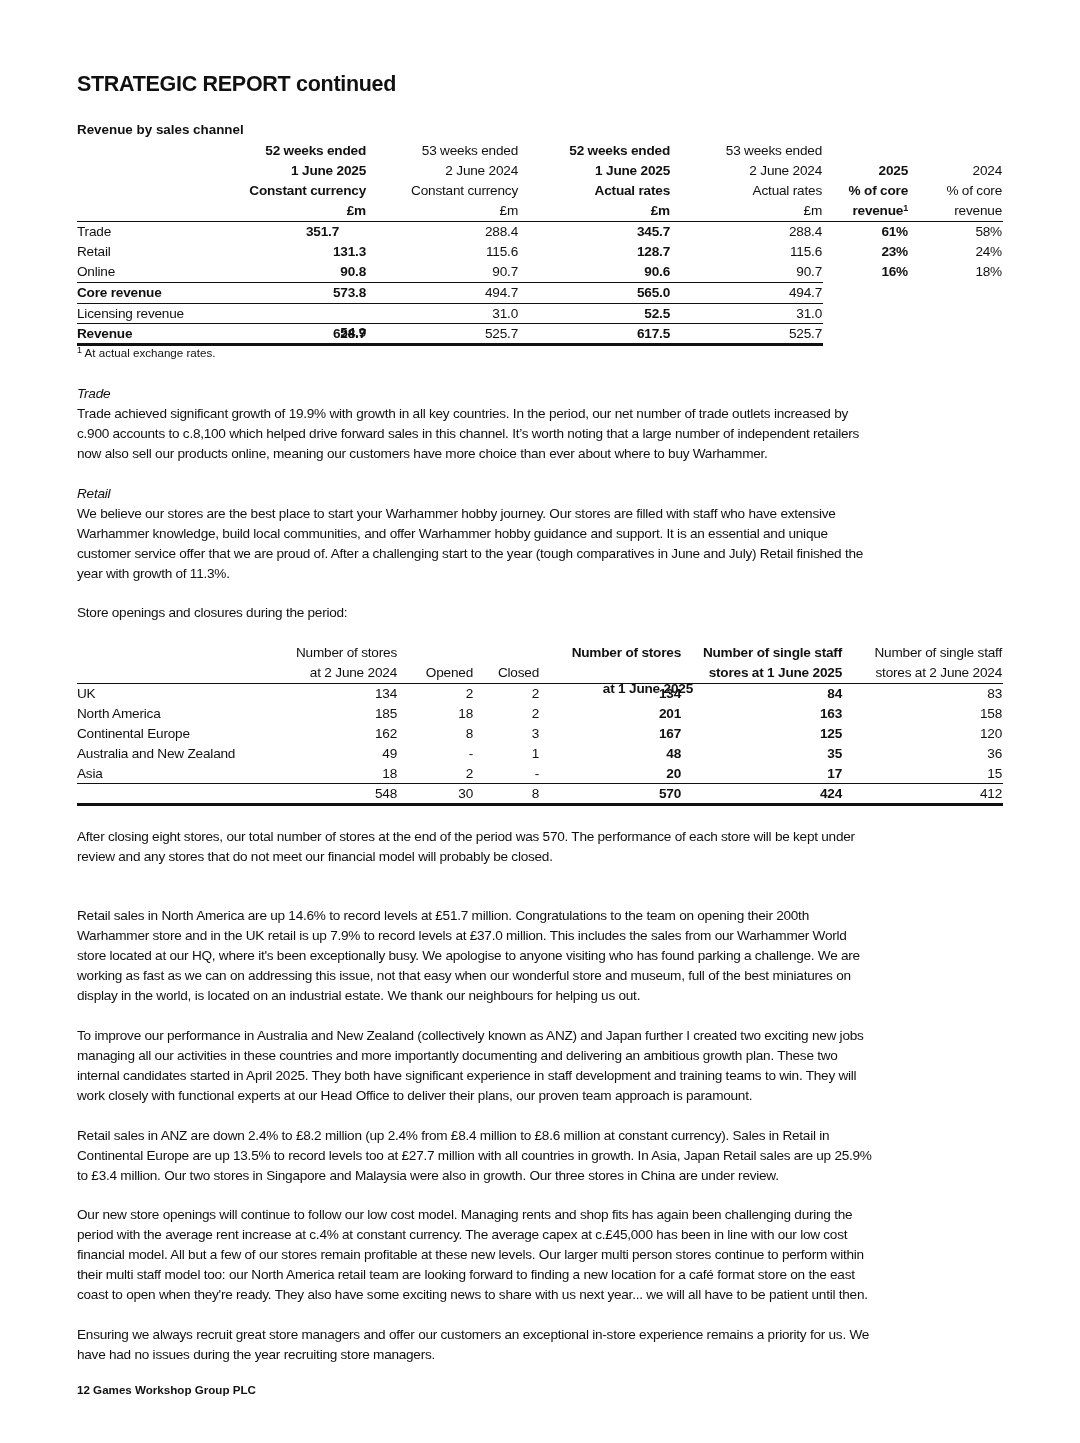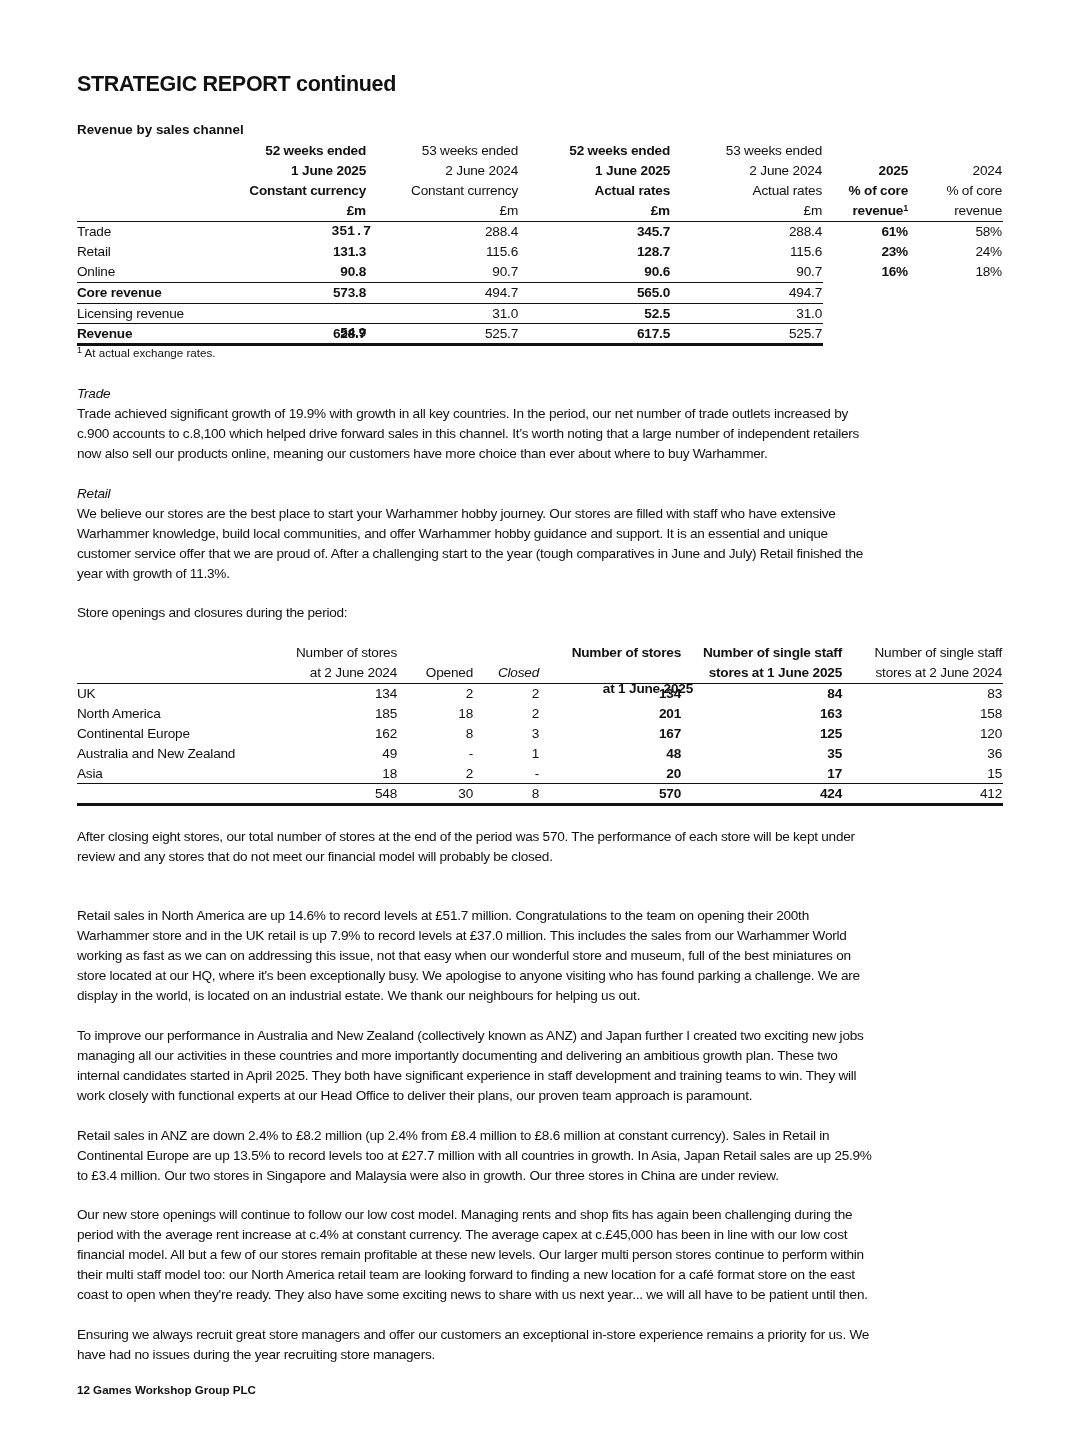--- a/index.html
+++ b/index.html
@@ -68,21 +68,21 @@
 
       <div class="cell r" style="right:1px;top:161px;">2024</div>
       <div class="cell r" style="right:1px;top:181px;">% of core</div>
       <div class="cell r" style="right:1px;top:201px;">revenue</div>
     </div>
 
     <div class="hline" style="left:0;width:926px;top:221px;"></div>
 
     <div id="rev-rows">
         <div class="cell" style="left: 0px; top: 222px;">Trade</div>
-        <div class="cell r b" style="right: 632px; top: 222px; font-family: Liberation Mono, monospace;">351.7</div>
+        <div class="cell r b" style="right: 664px; top: 222px;">351.7</div>
         <div class="cell r" style="right: 485px; top: 222px;">288.4</div>
         <div class="cell r b" style="right: 333px; top: 222px;">345.7</div>
         <div class="cell r" style="right: 181px; top: 222px;">288.4</div>
         <div class="cell r b" style="right: 95px; top: 222px;">61%</div>
         <div class="cell r" style="right: 1px; top: 222px;">58%</div>
         <div class="cell" style="left: 0px; top: 242px;">Retail</div>
         <div class="cell r b" style="right: 637px; top: 242px;">131.3</div>
         <div class="cell r" style="right: 485px; top: 242px;">115.6</div>
         <div class="cell r b" style="right: 333px; top: 242px;">128.7</div>
         <div class="cell r" style="right: 181px; top: 242px;">115.6</div>
@@ -141,21 +141,21 @@
     <span class="line">year with growth of 11.3%.</span>
   </div>
 
   <div class="para txt" style="top:603px;">Store openings and closures during the period:</div>
 
   <div>
 
     <div class="cell r" style="right:606px;top:643px;">Number of stores</div>
     <div class="cell r" style="right:606px;top:663px;">at 2 June 2024</div>
     <div class="cell r" style="right:530px;top:663px;">Opened</div>
-    <div class="cell r" style="right:464px;top:663px;font-style:italic;">Closed</div>
+    <div class="cell r" style="right:464px;top:663px;">Closed</div>
     <div class="cell b r" style="right:322px;top:643px;">Number of stores</div>
     <div class="cell b r" style="right:310px;top:663px;margin-top:16px;">at 1 June 2025</div>
     <div class="cell b r" style="right:161px;top:643px;">Number of single staff</div>
     <div class="cell b r" style="right:161px;top:663px;">stores at 1 June 2025</div>
     <div class="cell r" style="right:1px;top:643px;">Number of single staff</div>
     <div class="cell r" style="right:1px;top:663px;">stores at 2 June 2024</div>
 
     <div class="hline" style="left:0;width:926px;top:683px;"></div>
 
     <div id="store-rows">
@@ -209,22 +209,22 @@
   </div>
 
   <div class="para txt" style="top:827px;">
     <span class="line">After closing eight stores, our total number of stores at the end of the period was 570. The performance of each store will be kept under</span>
     <span class="line">review and any stores that do not meet our financial model will probably be closed.</span>
   </div>
 
   <div class="para txt" style="top:906px;">
     <span class="line">Retail sales in North America are up 14.6% to record levels at £51.7 million. Congratulations to the team on opening their 200th</span>
     <span class="line">Warhammer store and in the UK retail is up 7.9% to record levels at £37.0 million. This includes the sales from our Warhammer World</span>
+    <span class="line">store located at our HQ, where it's been exceptionally busy. We apologise to anyone visiting who has found parking a challenge. We are</span>
     <span class="line">working as fast as we can on addressing this issue, not that easy when our wonderful store and museum, full of the best miniatures on</span>
-    <span class="line">store located at our HQ, where it's been exceptionally busy. We apologise to anyone visiting who has found parking a challenge. We are</span>
     <span class="line">display in the world, is located on an industrial estate. We thank our neighbours for helping us out.</span>
   </div>
 
   <div class="para txt" style="top:1026px;">
     <span class="line">To improve our performance in Australia and New Zealand (collectively known as ANZ) and Japan further I created two exciting new jobs</span>
     <span class="line">managing all our activities in these countries and more importantly documenting and delivering an ambitious growth plan. These two</span>
     <span class="line">internal candidates started in April 2025. They both have significant experience in staff development and training teams to win. They will</span>
     <span class="line">work closely with functional experts at our Head Office to deliver their plans, our proven team approach is paramount.</span>
   </div>
 

